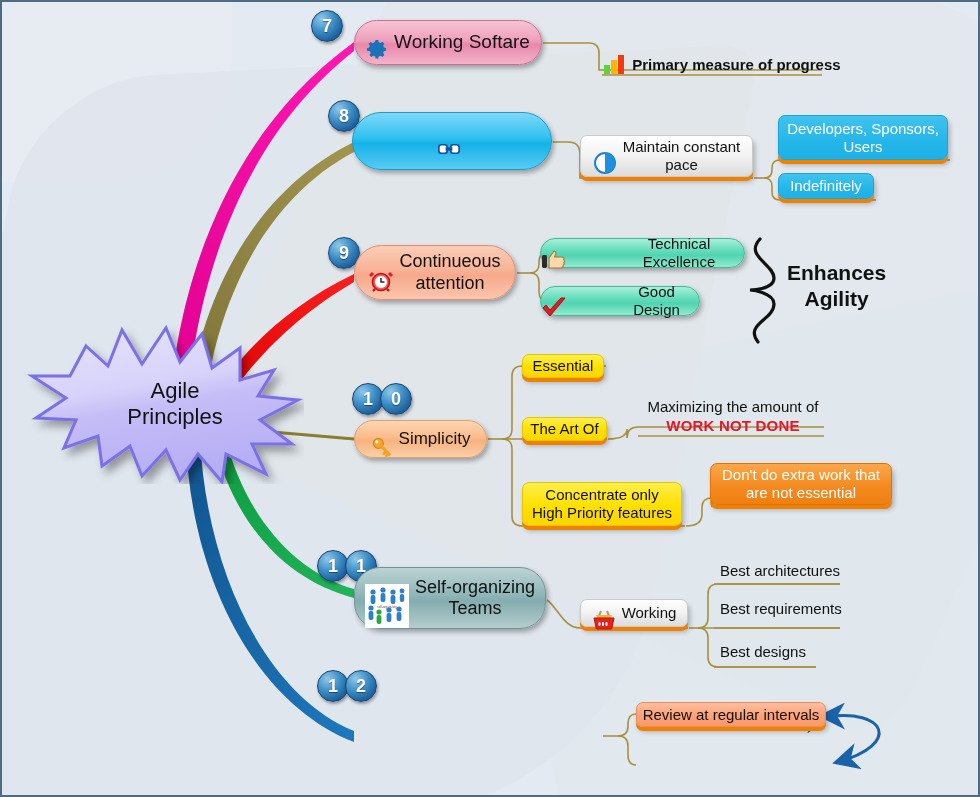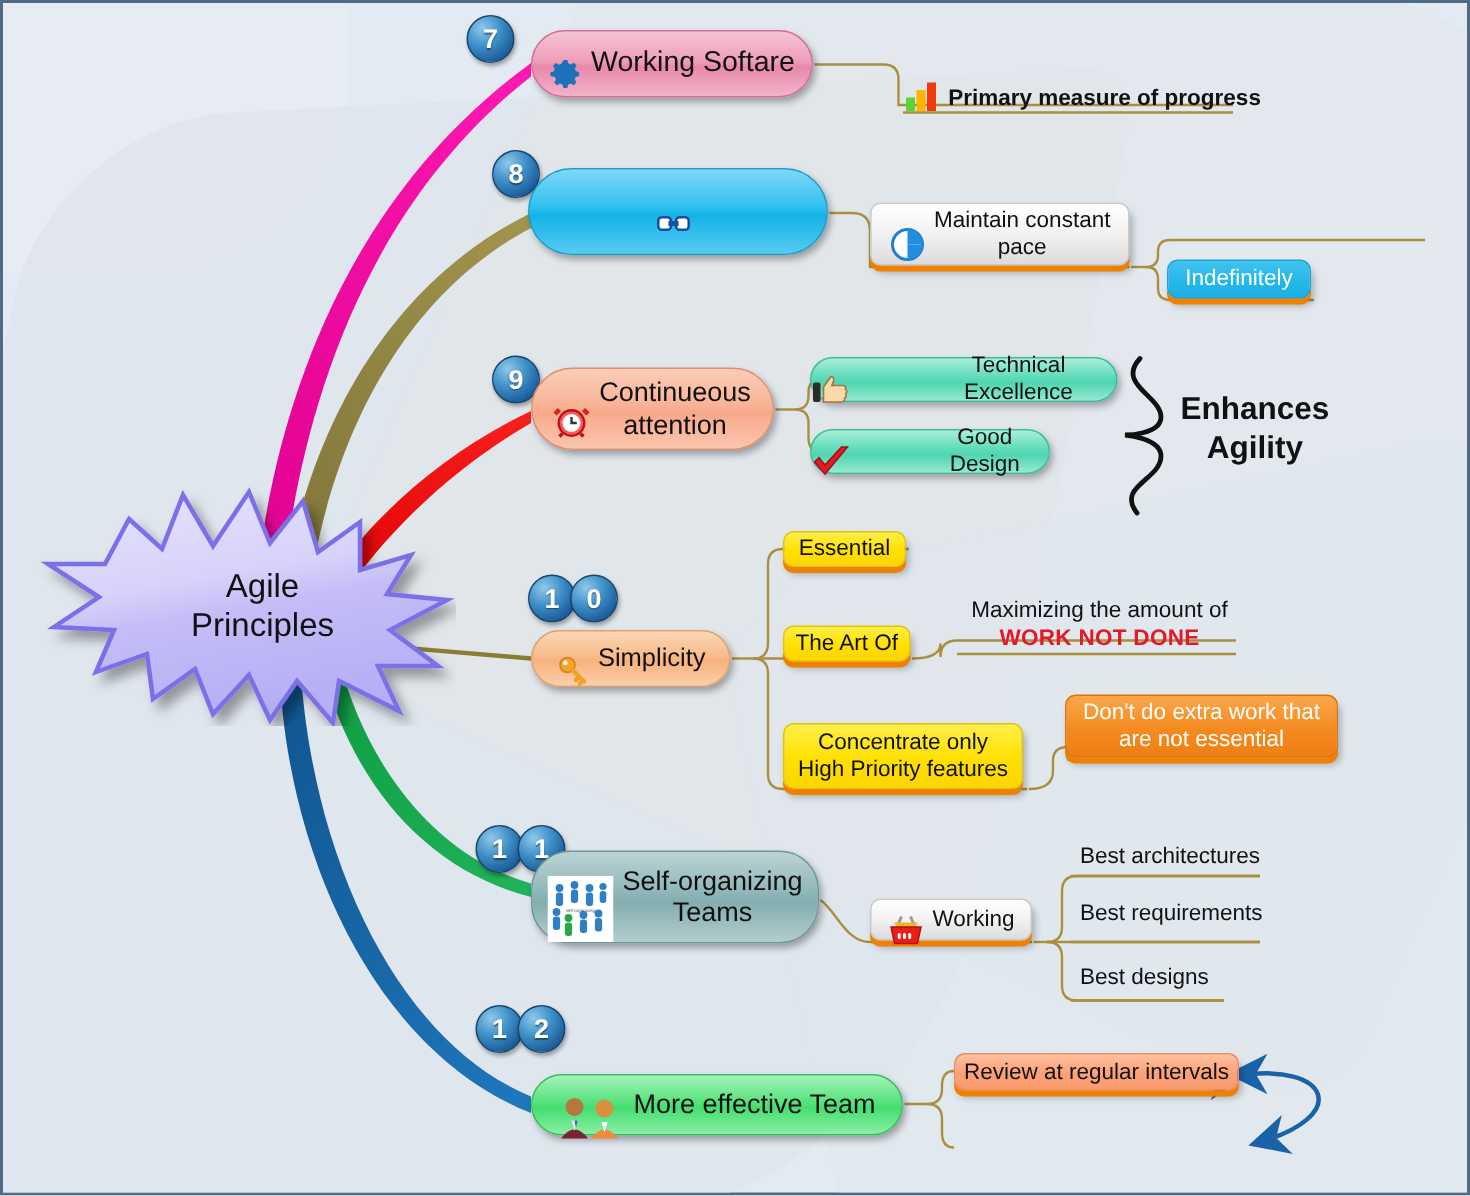--- a/index.html
+++ b/index.html
@@ -421,34 +421,20 @@
           <circle cx="14" cy="28" r="2.6"></circle>
             <rect x="11.6" y="31" width="4.8" height="9" rx="2"></rect>
         </g>
         <text x="22" y="24" font-size="3" fill="#555" text-anchor="middle" font-family="Liberation Sans, sans-serif">self-organizing</text>
       </svg>
     </span>
     <span>Self-organizing
 Teams</span>
   </div>
 
-  <div class="node pill n-moreeff">
-    <span class="ico">
-      <svg width="44" height="30" viewBox="0 0 44 30">
-        <circle cx="11" cy="8" r="6" fill="#b5773b"></circle>
-          <path d="M2 29 q9-12 18 0z" fill="#7d2230"></path>
-        <path d="M9 17 l2 7 2-7" fill="#e7e7ef"></path>
-          <path d="M11 17 l1 5 1-5" fill="#4a5fa0"></path>
-        <circle cx="31" cy="9" r="6" fill="#d9903c"></circle>
-          <path d="M22 29 q9-12 18 0z" fill="#f08a3c"></path>
-        <path d="M29 18 l2 7 2-7" fill="#fff"></path>
-      </svg>
-    </span>
-    <span>More effective Team</span>
-  </div>
 
   <div class="n-primary">
     <span class="ico" style="vertical-align:-4px;">
       <svg width="26" height="20" viewBox="0 0 26 20">
           <rect x="2" y="11" width="6" height="9" fill="#5fd23a"></rect>
           <rect x="9" y="6" width="6" height="14" fill="#ffb400"></rect>
           <rect x="16" y="1" width="6" height="19" fill="#f03b11"></rect>
         </svg>
     </span>
     <span>Primary measure of progress</span>
@@ -458,20 +444,22 @@
     <span class="ico">
       <svg width="24" height="24" viewBox="0 0 24 24">
           <circle cx="12" cy="12" r="10" fill="#fff" stroke="#1f7fd0" stroke-width="2"></circle>
           <path d="M12 12 L12 2 A10 10 0 0 1 22 12 Z" fill="#1f8fe0"></path>
           <path d="M12 12 L22 12 A10 10 0 0 1 12 22 Z" fill="#1f8fe0"></path>
         </svg>
     </span>
     <span>Maintain constant
 pace</span>
   </div>
+  <div class="node ubox cyan n-devsponsors">Developers, Sponsors,
+Users</div>
   <div class="node ubox cyan n-indef">Indefinitely</div>
 
   <div class="node tealpill n-techexc">
     <span class="ico">
       <svg width="26" height="22" viewBox="0 0 26 22">
           <rect x="1" y="6" width="5" height="13" rx="1.4" fill="#2b2b2b"></rect>
           <path d="M8 19 V9 l5-7 q2.6 .4 1.6 3.3 L13.6 8 h7.4 q2.6 .4 1.6 2.6 q1.8 1.4 .2 3 q1 1.8-.8 2.8 q.6 2-2 2.6 z" fill="#fbd9a8" stroke="#a3763f" stroke-width="1.1"></path>
         </svg>
     </span>
     <span>Technical Excellence</span>

